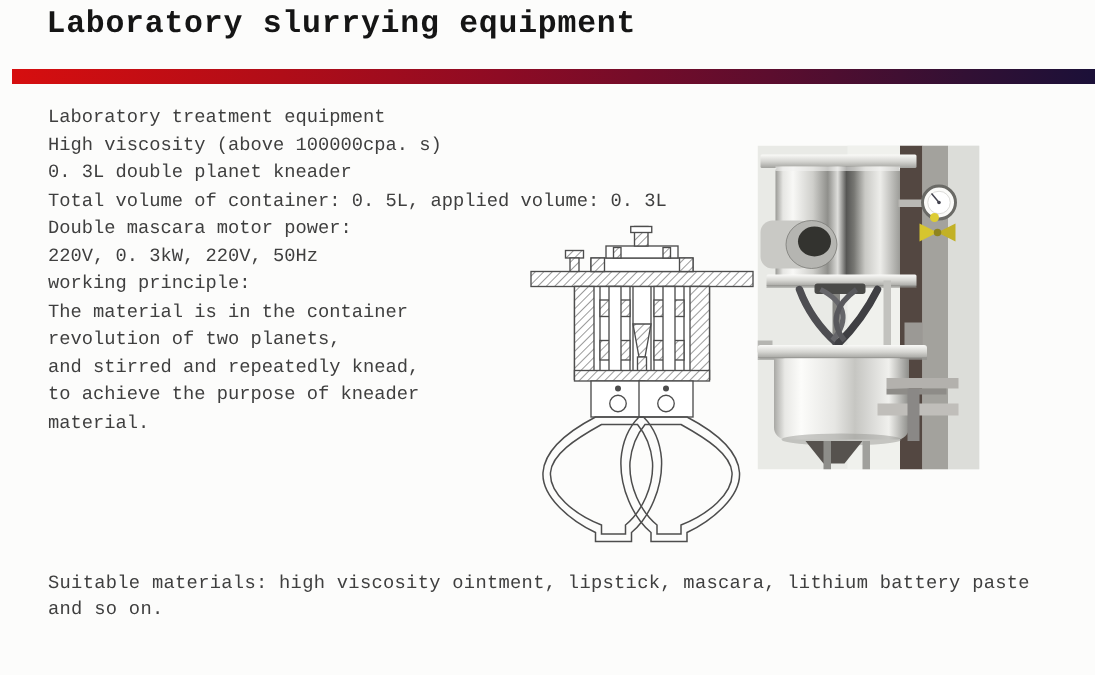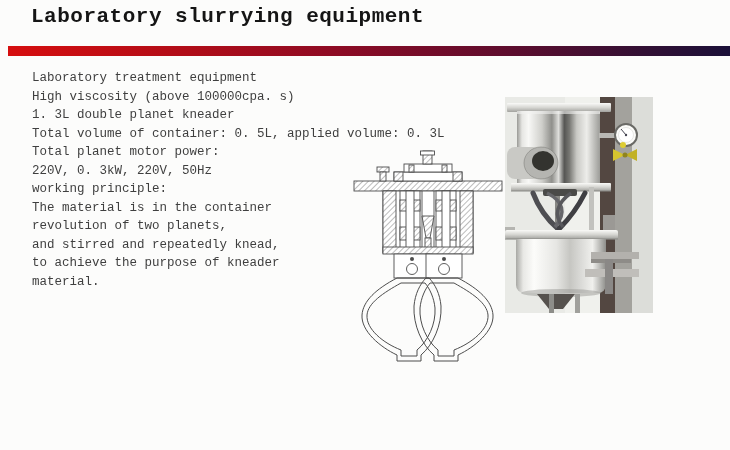--- a/index.html
+++ b/index.html
@@ -21,23 +21,23 @@
 
 <div id="page">
 
   <div id="title">Laboratory slurrying equipment</div>
 
   <div id="divider"></div>
 
   <div id="specs">
     <div class="spec-line">Laboratory treatment equipment</div>
     <div class="spec-line">High viscosity (above 100000cpa. s)</div>
-    <div class="spec-line">1. 3L double planet kneader</div>
+    <div class="spec-line">0. 3L double planet kneader</div>
     <div class="spec-line">Total volume of container: 0. 5L, applied volume: 0. 3L</div>
-    <div class="spec-line">Total planet motor power:</div>
+    <div class="spec-line">Double mascara motor power:</div>
     <div class="spec-line">220V, 0. 3kW, 220V, 50Hz</div>
     <div class="spec-line">working principle:</div>
     <div class="spec-line">The material is in the container</div>
     <div class="spec-line">revolution of two planets,</div>
     <div class="spec-line">and stirred and repeatedly knead,</div>
     <div class="spec-line">to achieve the purpose of kneader</div>
     <div class="spec-line">material.</div>
   </div>
 
   <svg id="diagram" width="160" height="218" viewBox="0 0 160 218">
@@ -179,14 +179,18 @@
       <rect x="70" y="197" width="5" height="19" fill="#a0a09c"></rect>
     </g>
     <g>
       <rect x="86" y="155" width="48" height="7" fill="#b3b1ad"></rect>
       <rect x="86" y="162" width="40" height="4" fill="#8e8c88"></rect>
       <rect x="80" y="172" width="54" height="8" fill="#c0beba"></rect>
       <rect x="100" y="162" width="8" height="35" fill="#8a8886"></rect>
     </g>
   </svg>
 
+  <div id="footer">
+    <div class="footer-line">Suitable materials: high viscosity ointment, lipstick, mascara, lithium battery paste</div>
+    <div class="footer-line">and so on.</div>
+  </div>
 
 </div>
 
 </body></html>

